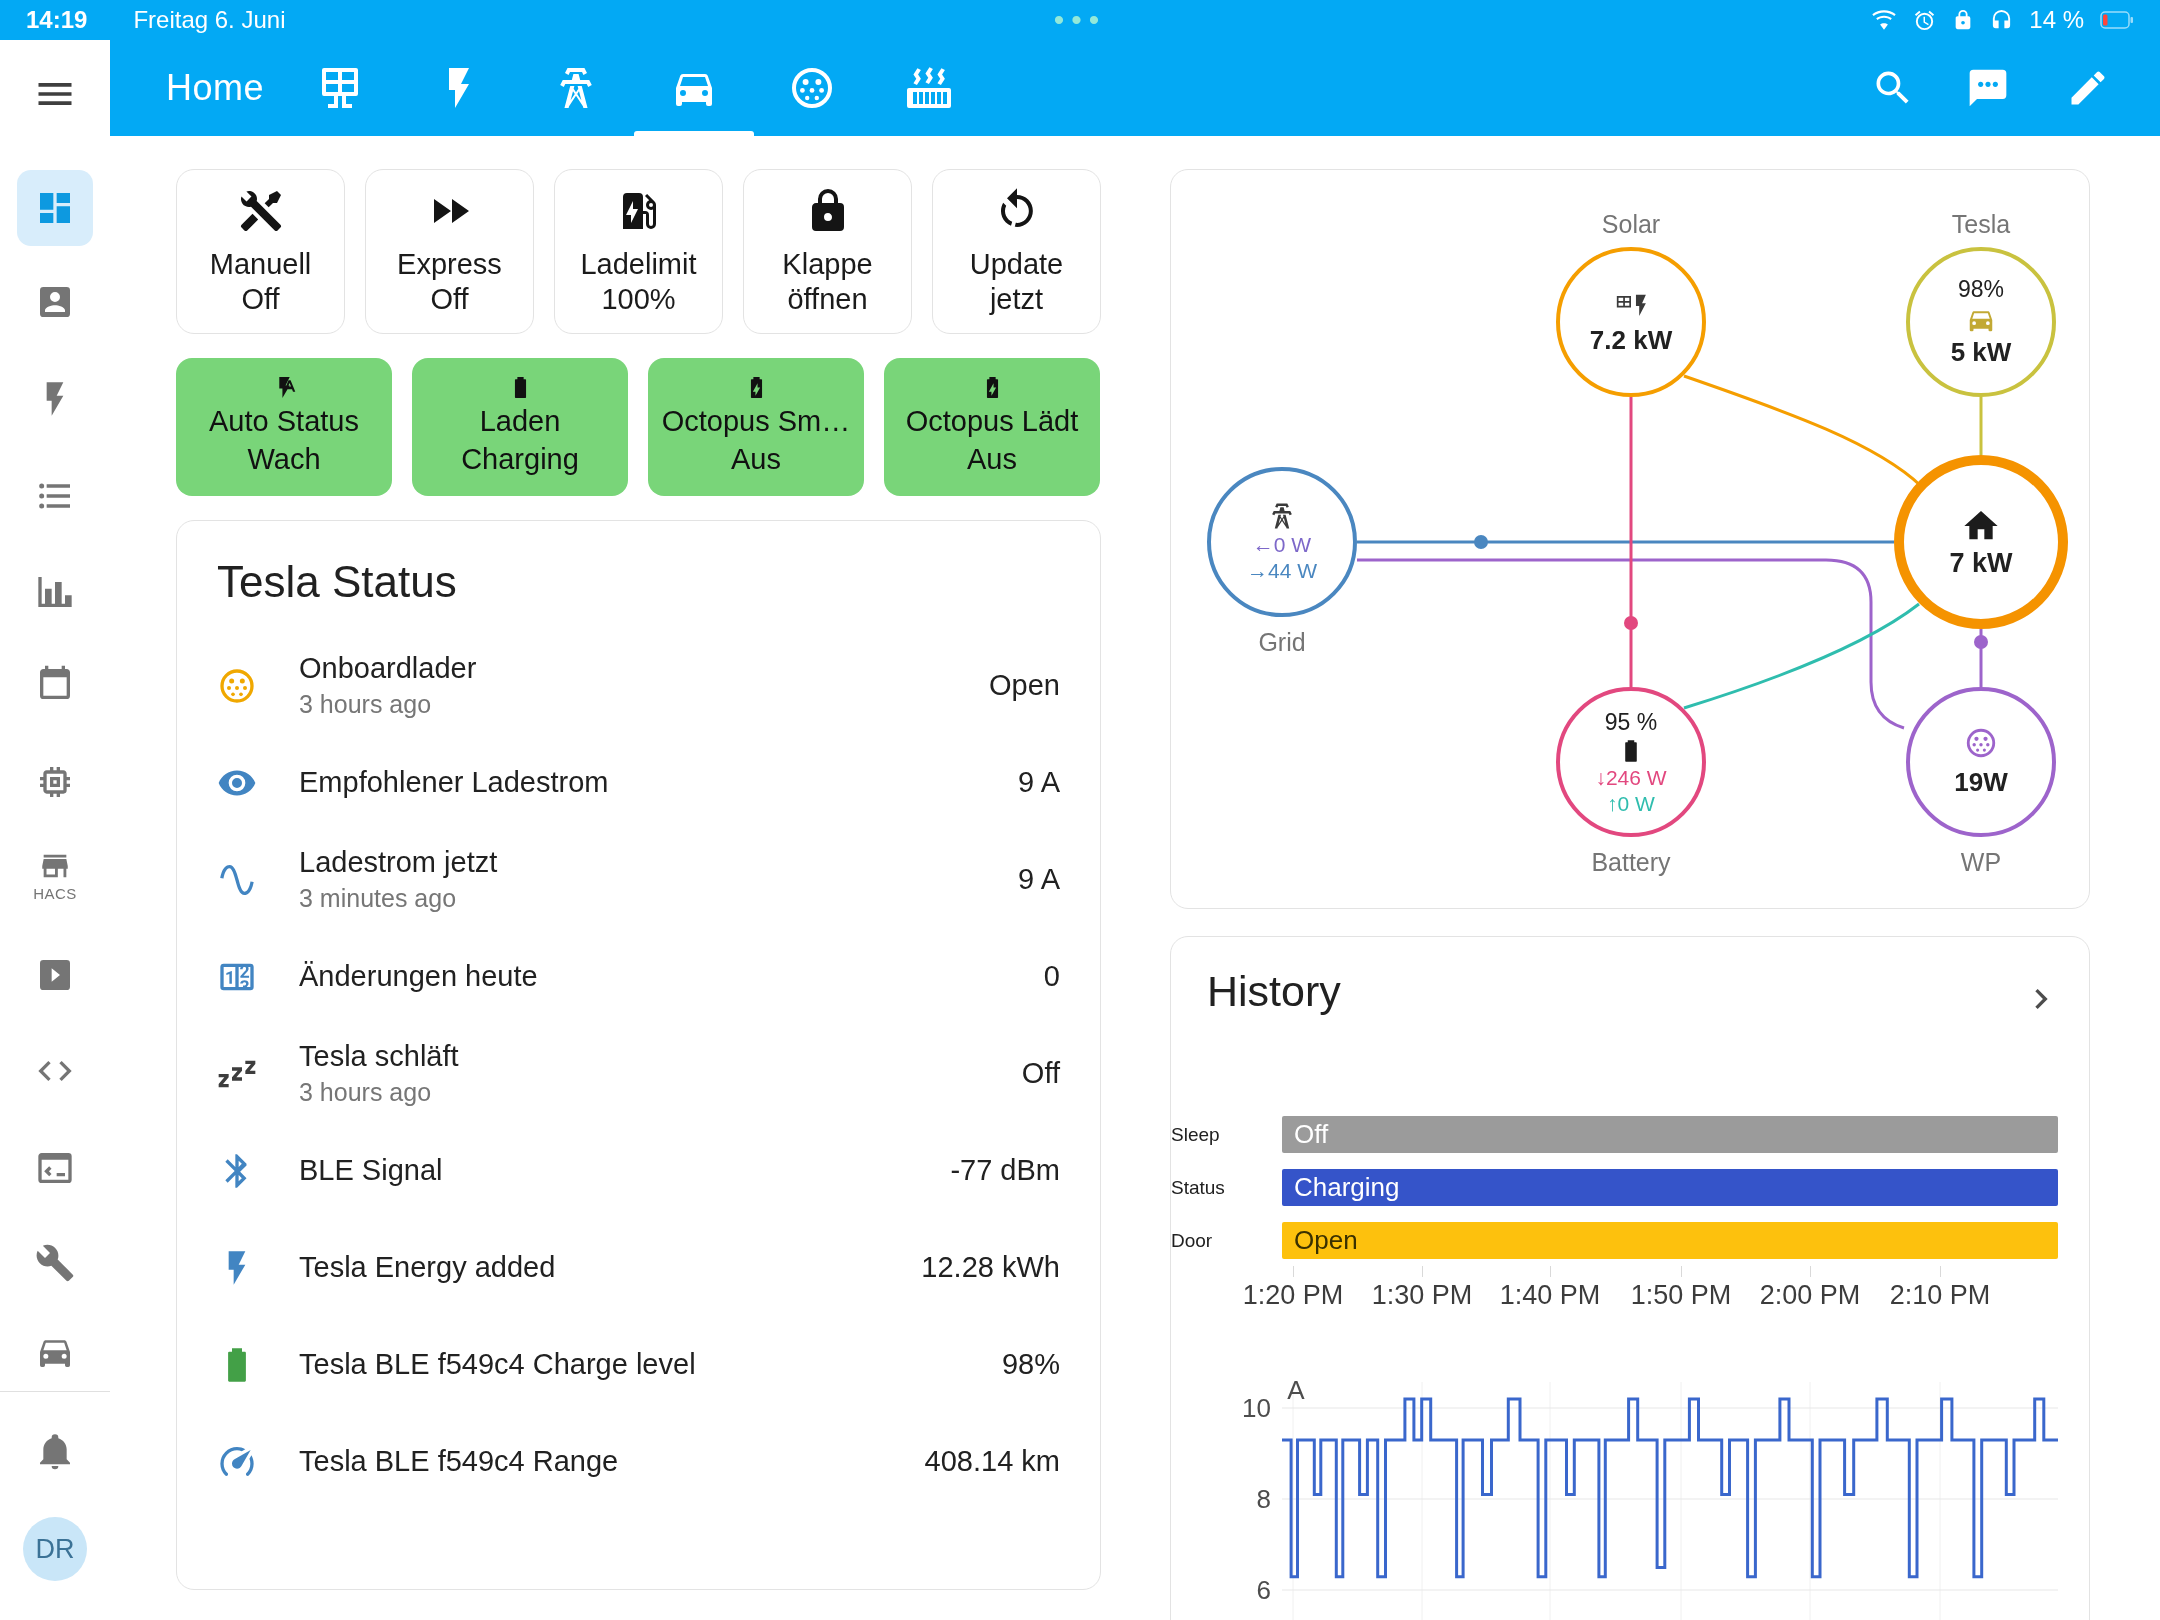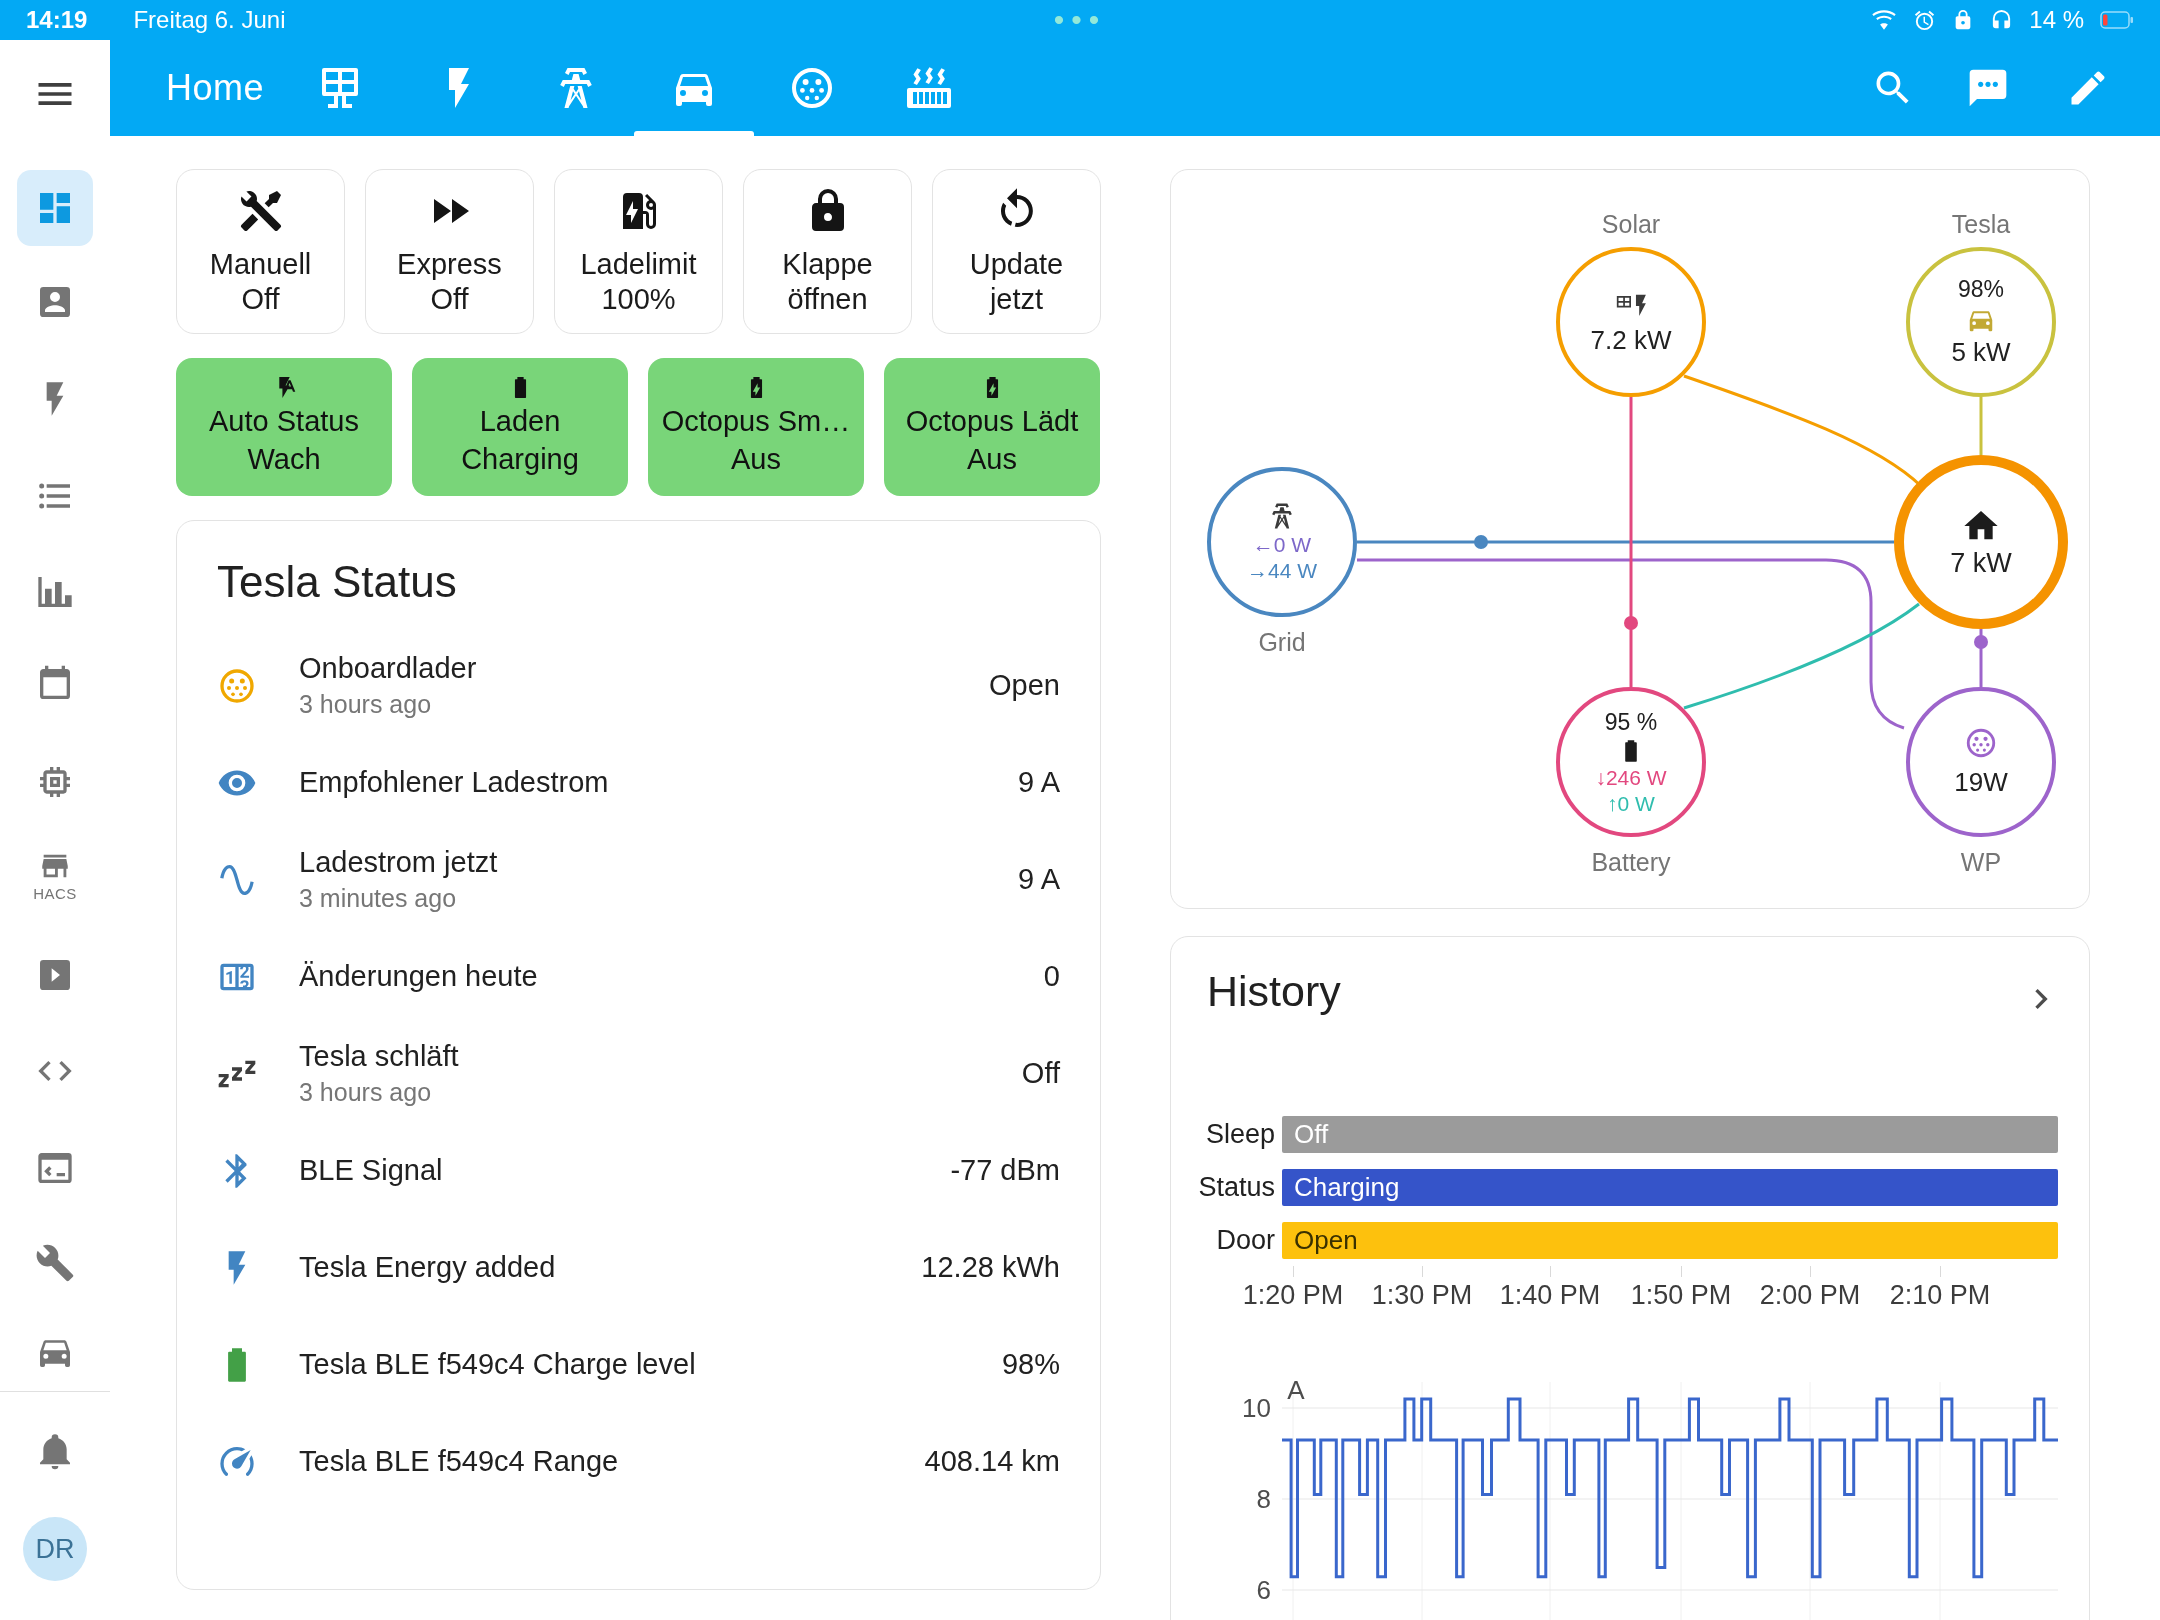--- a/index.html
+++ b/index.html
@@ -59,32 +59,32 @@
   .tsec:empty{display:none}
   .tval{font-size:29px;color:#212121;white-space:nowrap;margin-left:20px}
   .c-amber{color:#f0a800}.c-blue{color:#4285c2}.c-dark{color:#3d3d3d}.c-green{color:#43a047}
 
   
   #energy-card{left:1170px;top:169px;width:920px;height:740px}
   .elines{position:absolute;left:0;top:0}
   .node{position:absolute;width:150px;height:150px;background:#fff;border:4px solid #ccc;border-radius:50%;display:flex;flex-direction:column;align-items:center;justify-content:center;text-align:center;gap:2px}
   .node.big{width:174px;height:174px;border-width:10px}
   .nico{width:34px;height:34px;color:#3a3a3a}
-  .nval{font-size:26px;font-weight:400;color:#212121;white-space:nowrap}
+  .nval{font-size:26px;font-weight:700;color:#212121;white-space:nowrap}
   .nsoc{font-size:23px;color:#212121;white-space:nowrap}
   .nflow{font-size:21px;font-weight:500;white-space:nowrap}
   .gin{color:#7d68c9}.gout{color:#4a87c0}
   .bdown{color:#e2487f}.bup{color:#2fbdae}
   .nlabel{position:absolute;width:200px;text-align:center;font-size:25px;color:#757575}
 
   
   #history-card{left:1170px;top:936px;width:920px;height:770px;overflow:hidden}
   .htitle{position:absolute;left:36px;top:30px;font-size:43px;font-weight:400;color:#212121}
   .hchev{position:absolute;right:28px;top:42px;width:40px;height:40px;color:#4d4d4d}
-  .tl-label{position:absolute;left:8px;width:96px;text-align:right;font-size:27px;color:#212121;line-height:37px}
+  .tl-label{position:absolute;left:0;width:96px;text-align:left;font-size:19px;color:#212121;line-height:37px}
   .tl-bar{position:absolute;left:111px;width:776px;height:37px;display:flex;align-items:center;padding:0 12px;font-size:26px;border-radius:2px}
   .tickmark{position:absolute;width:1px;height:11px;background:#d9d9d9;top:329px}
   .tl-tick{position:absolute;top:343px;width:140px;text-align:center;font-size:27px;color:#3c3c3c}
   #hchart{position:absolute;left:0;top:430px}
   .ax{font-size:26px;fill:#4d4d4d;font-family:"Liberation Sans","DejaVu Sans",sans-serif}
 </style>
 </head>
 <body>
 
 <svg width="0" height="0" style="position:absolute" aria-hidden="true">

